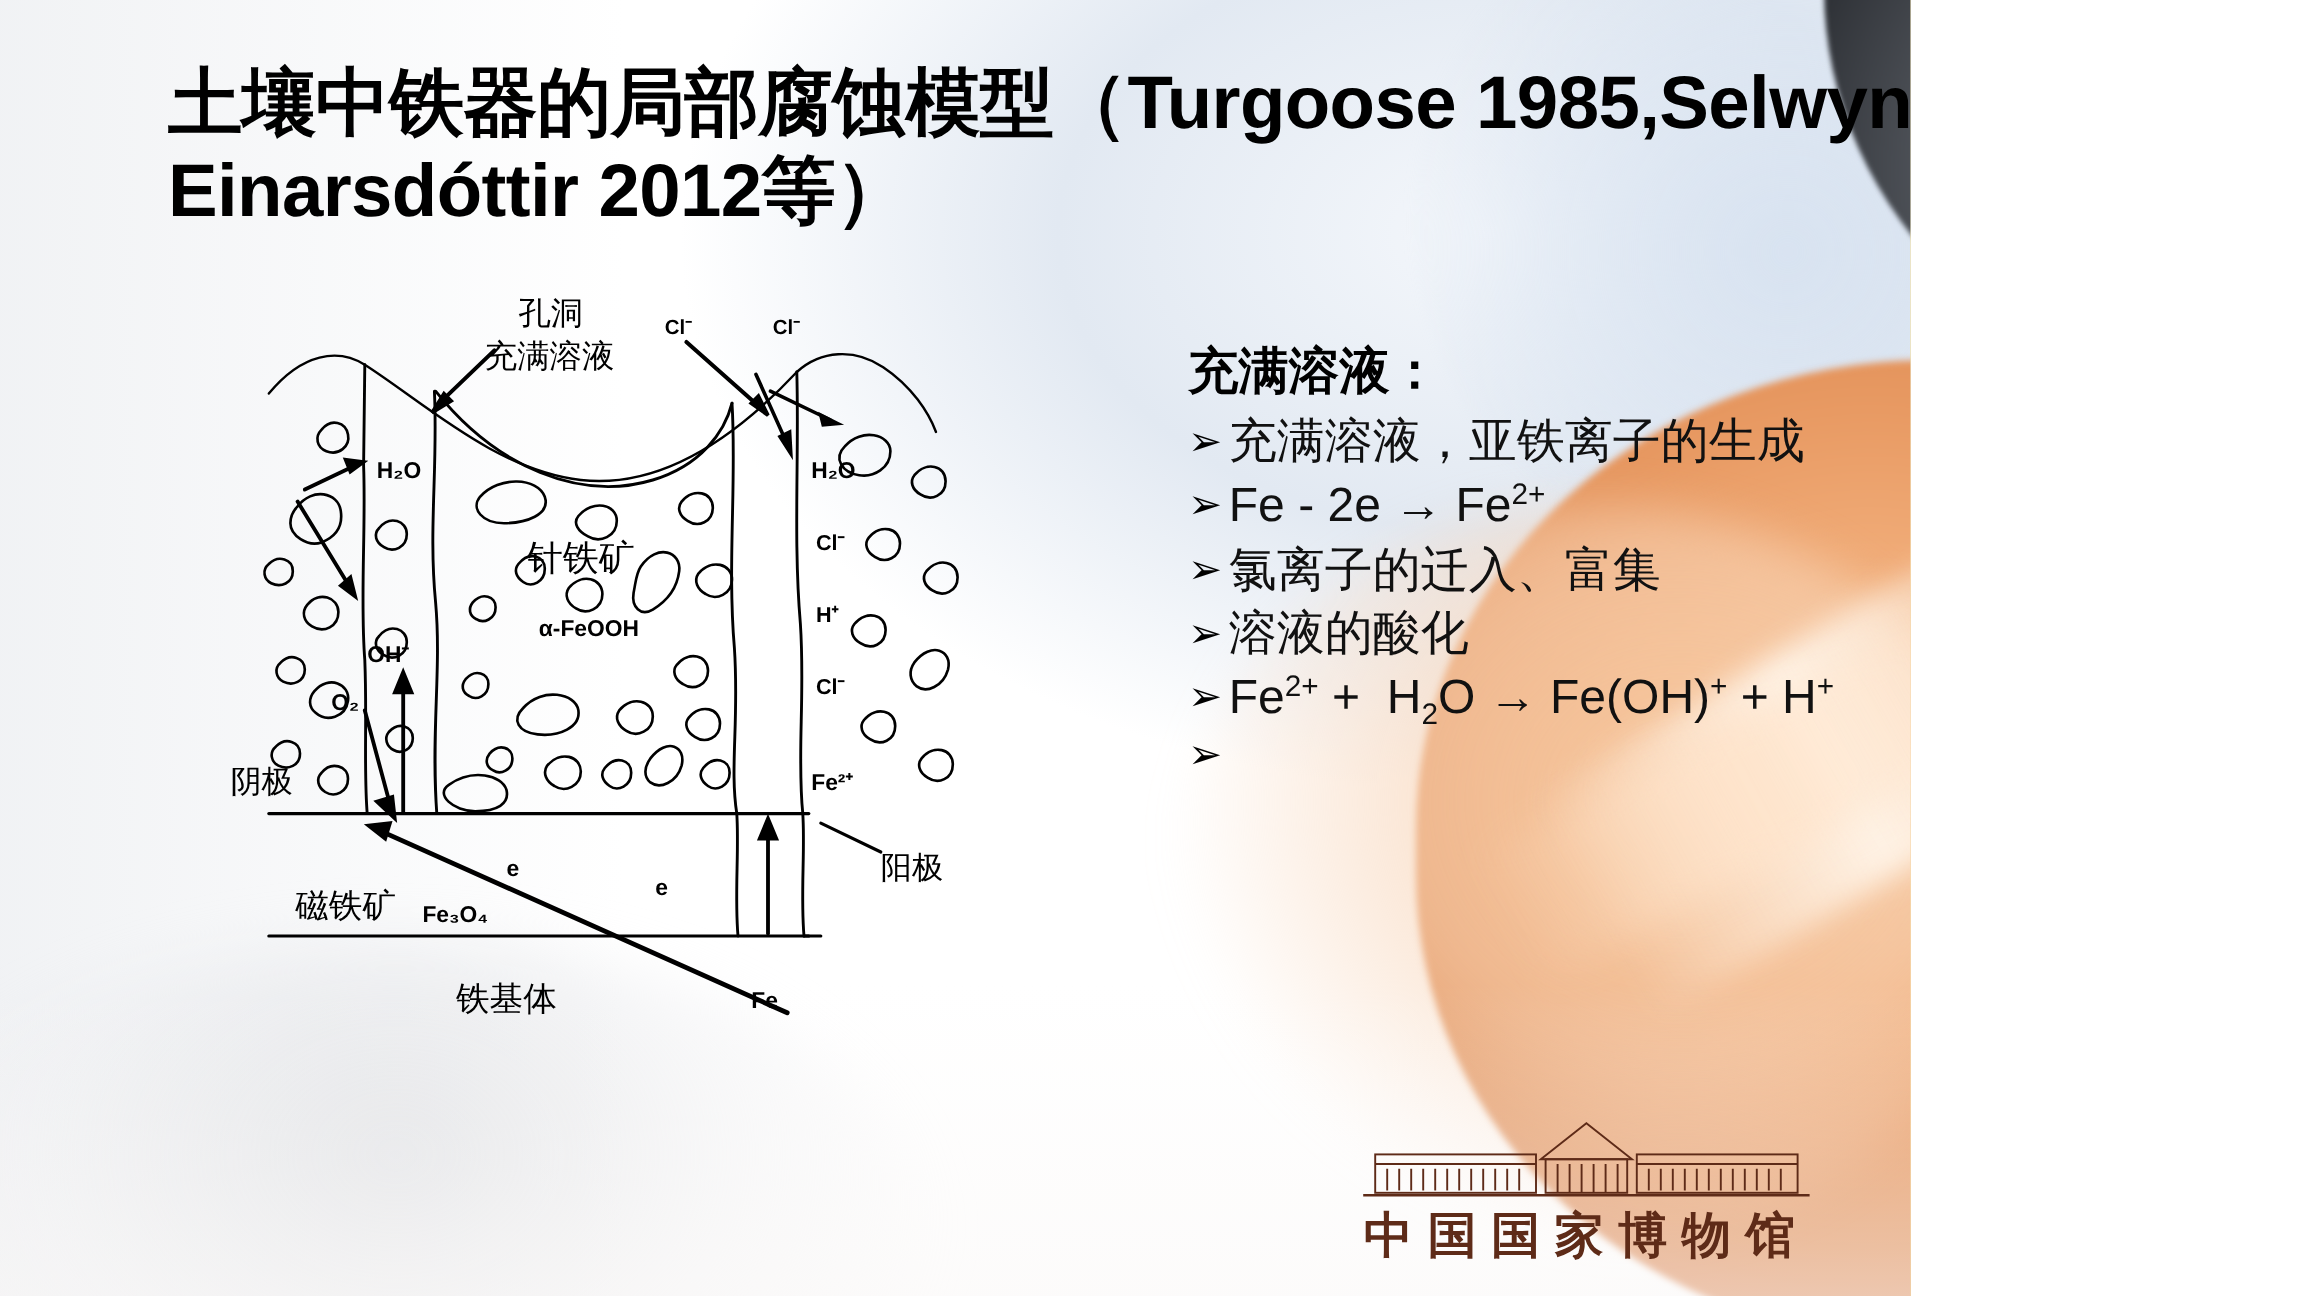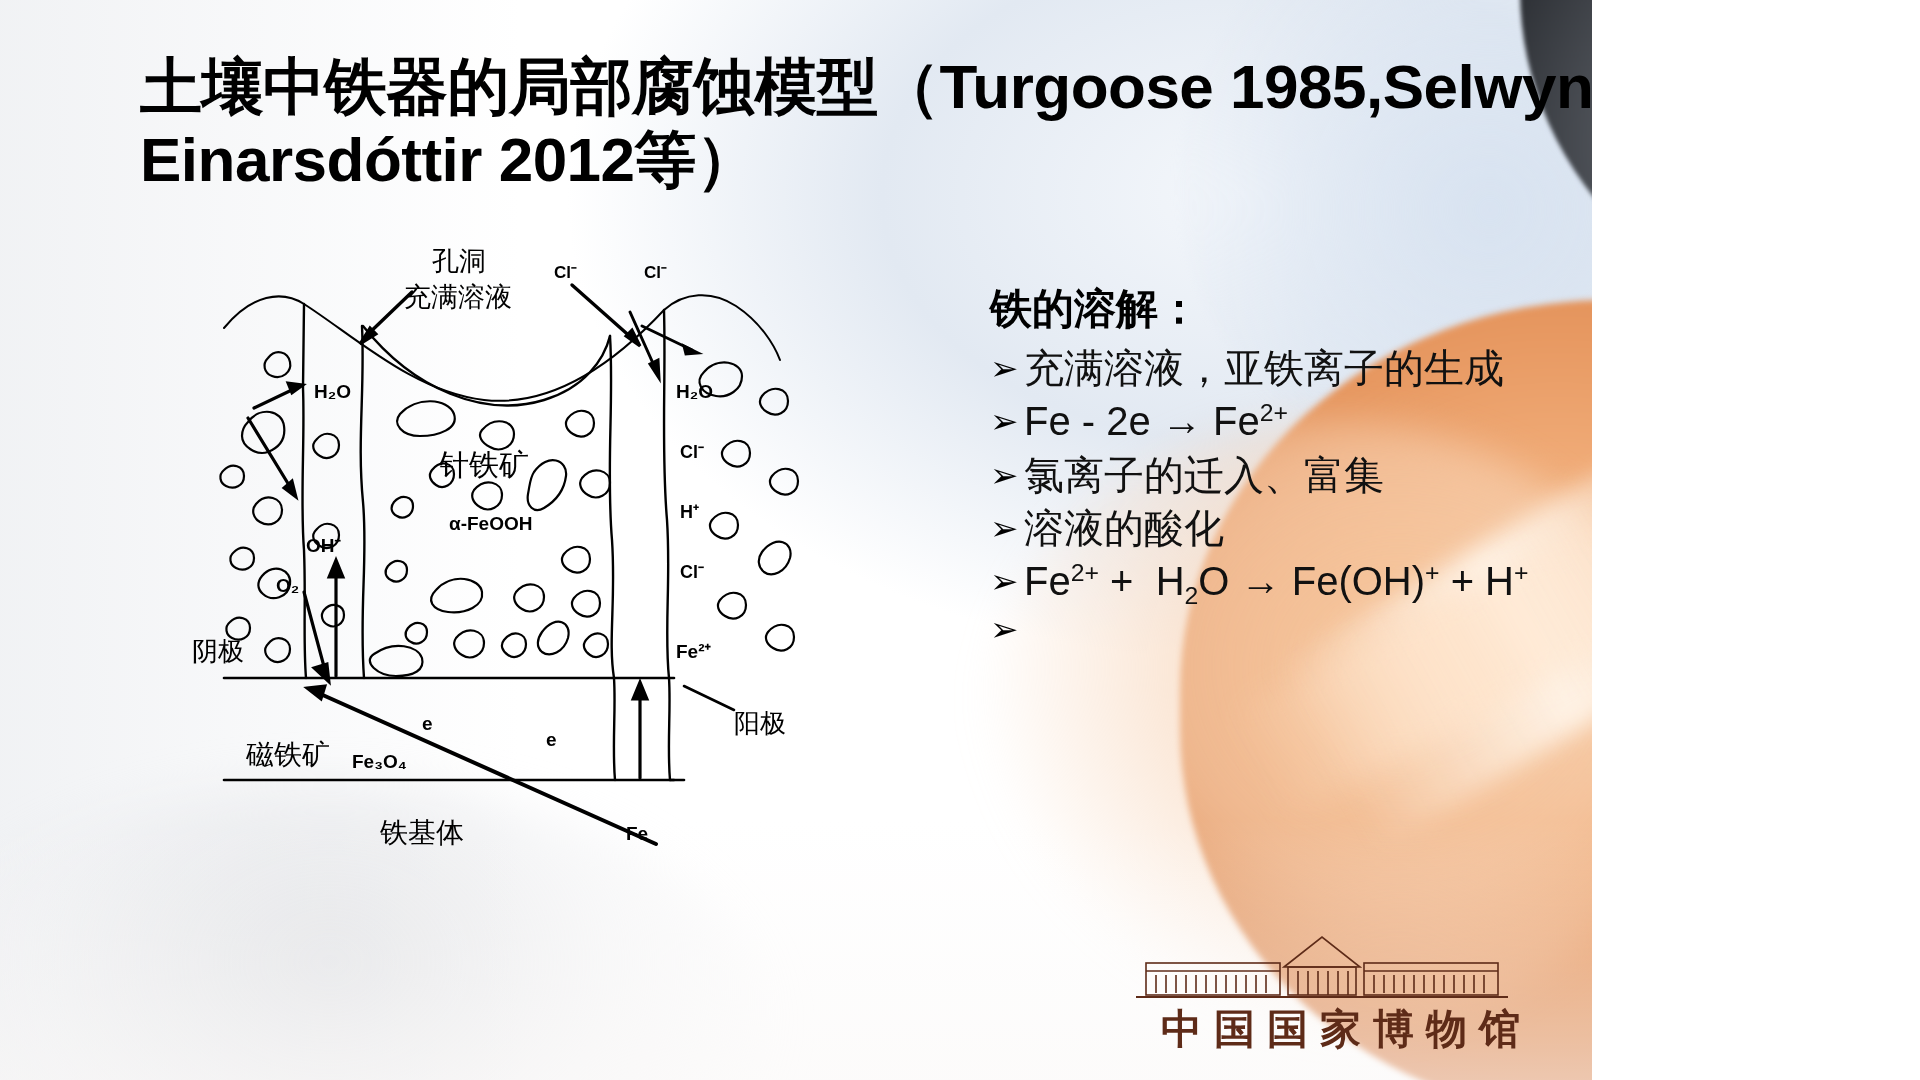--- a/index.html
+++ b/index.html
@@ -178,21 +178,21 @@
     font-family: "Liberation Sans", sans-serif;
     fill: #000;
   }
 
   
   #logo {
     position: absolute;
     right: 60px;
     bottom: 28px;
     width: 420px;
-    text-align: right;
+    text-align: center;
   }
   #logo-cn {
     font-family: "Liberation Serif", serif;
     font-size: 41px;
     color: #5e2b18;
     letter-spacing: 12px;
     font-weight: bold;
     line-height: 1.1;
     margin-top: 2px;
   }
@@ -361,21 +361,21 @@
         <text x="82" y="524" font-size="28">磁铁矿</text>
         <text x="188" y="528" font-size="19" font-weight="bold">Fe₃O₄</text>
 
         <text x="216" y="602" font-size="28">铁基体</text>
         <text x="462" y="600" font-size="19" font-weight="bold">Fe</text>
       </g>
     </svg>
   </div>
 
   <div id="anode-block">
-    <div id="anode-heading">铁的溶解：</div>
+    <div id="anode-heading">充满溶液：</div>
 
     <div class="bullet-row">
       <span class="bullet-marker">➢</span>
       <span class="bullet-text">充满溶液，亚铁离子的生成</span>
     </div>
 
     <div class="bullet-row">
       <span class="bullet-marker">➢</span>
       <span class="bullet-text">Fe - 2e → Fe<sup>2+</sup></span>
     </div>

